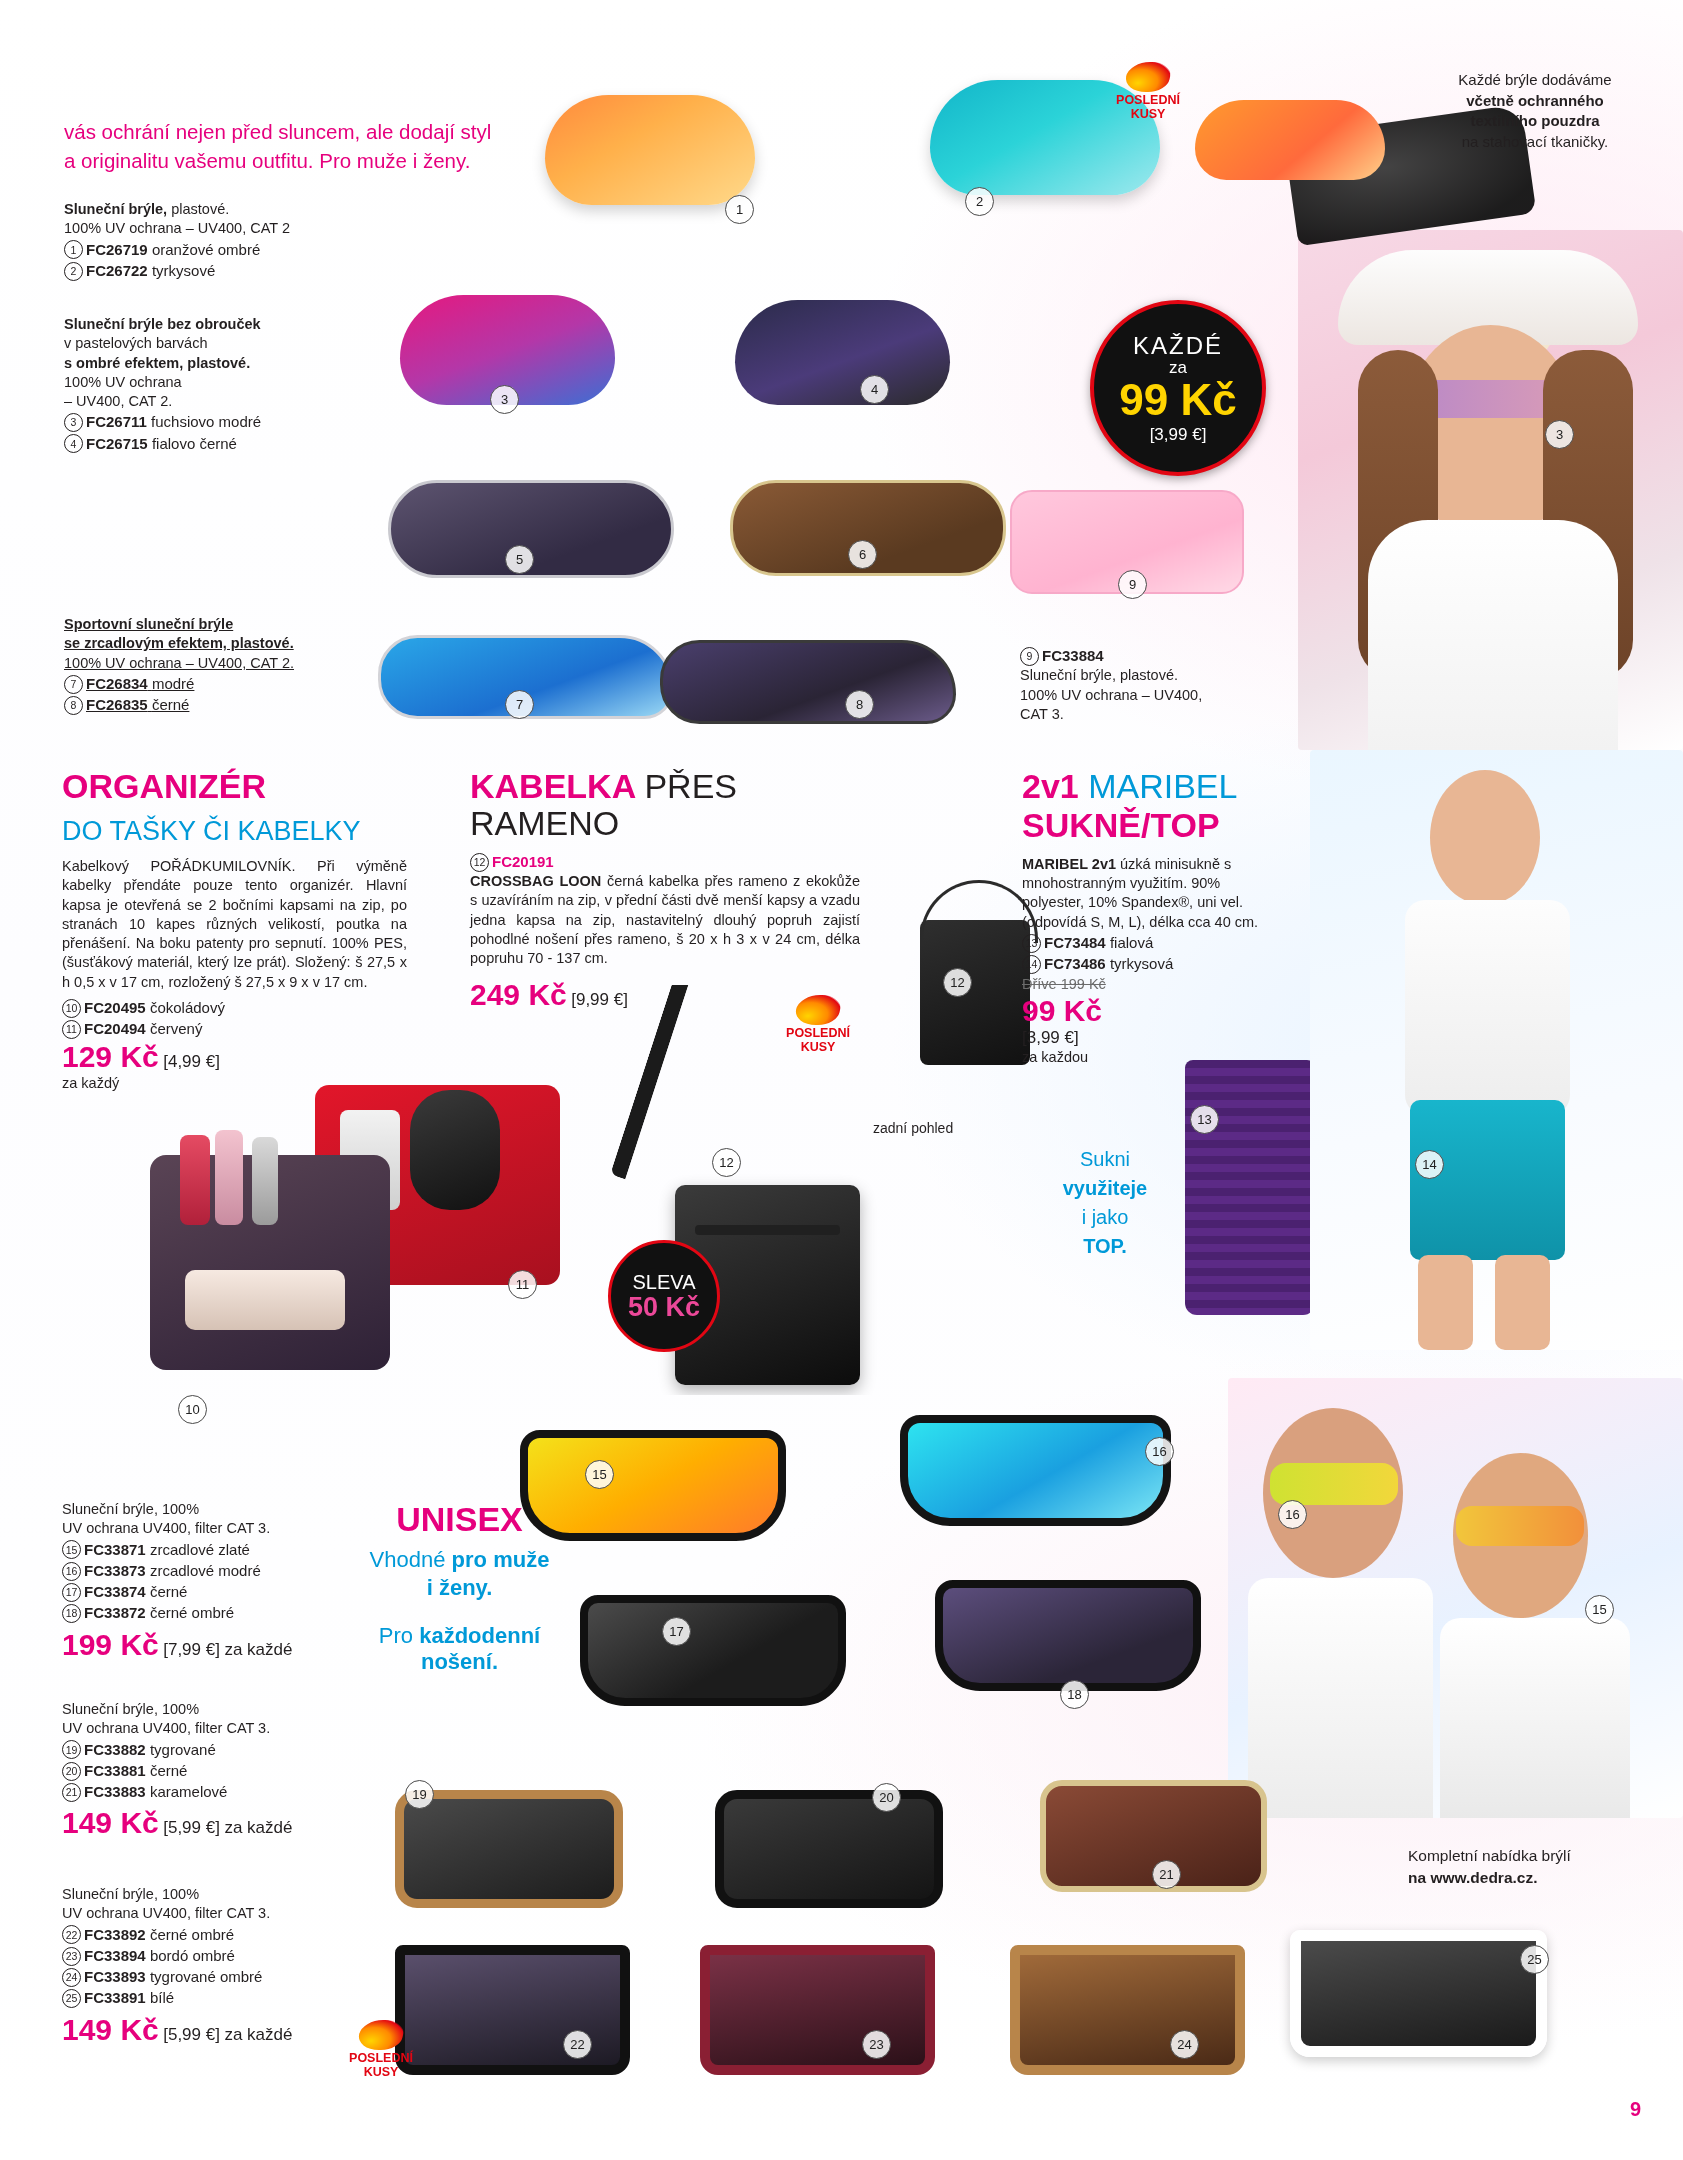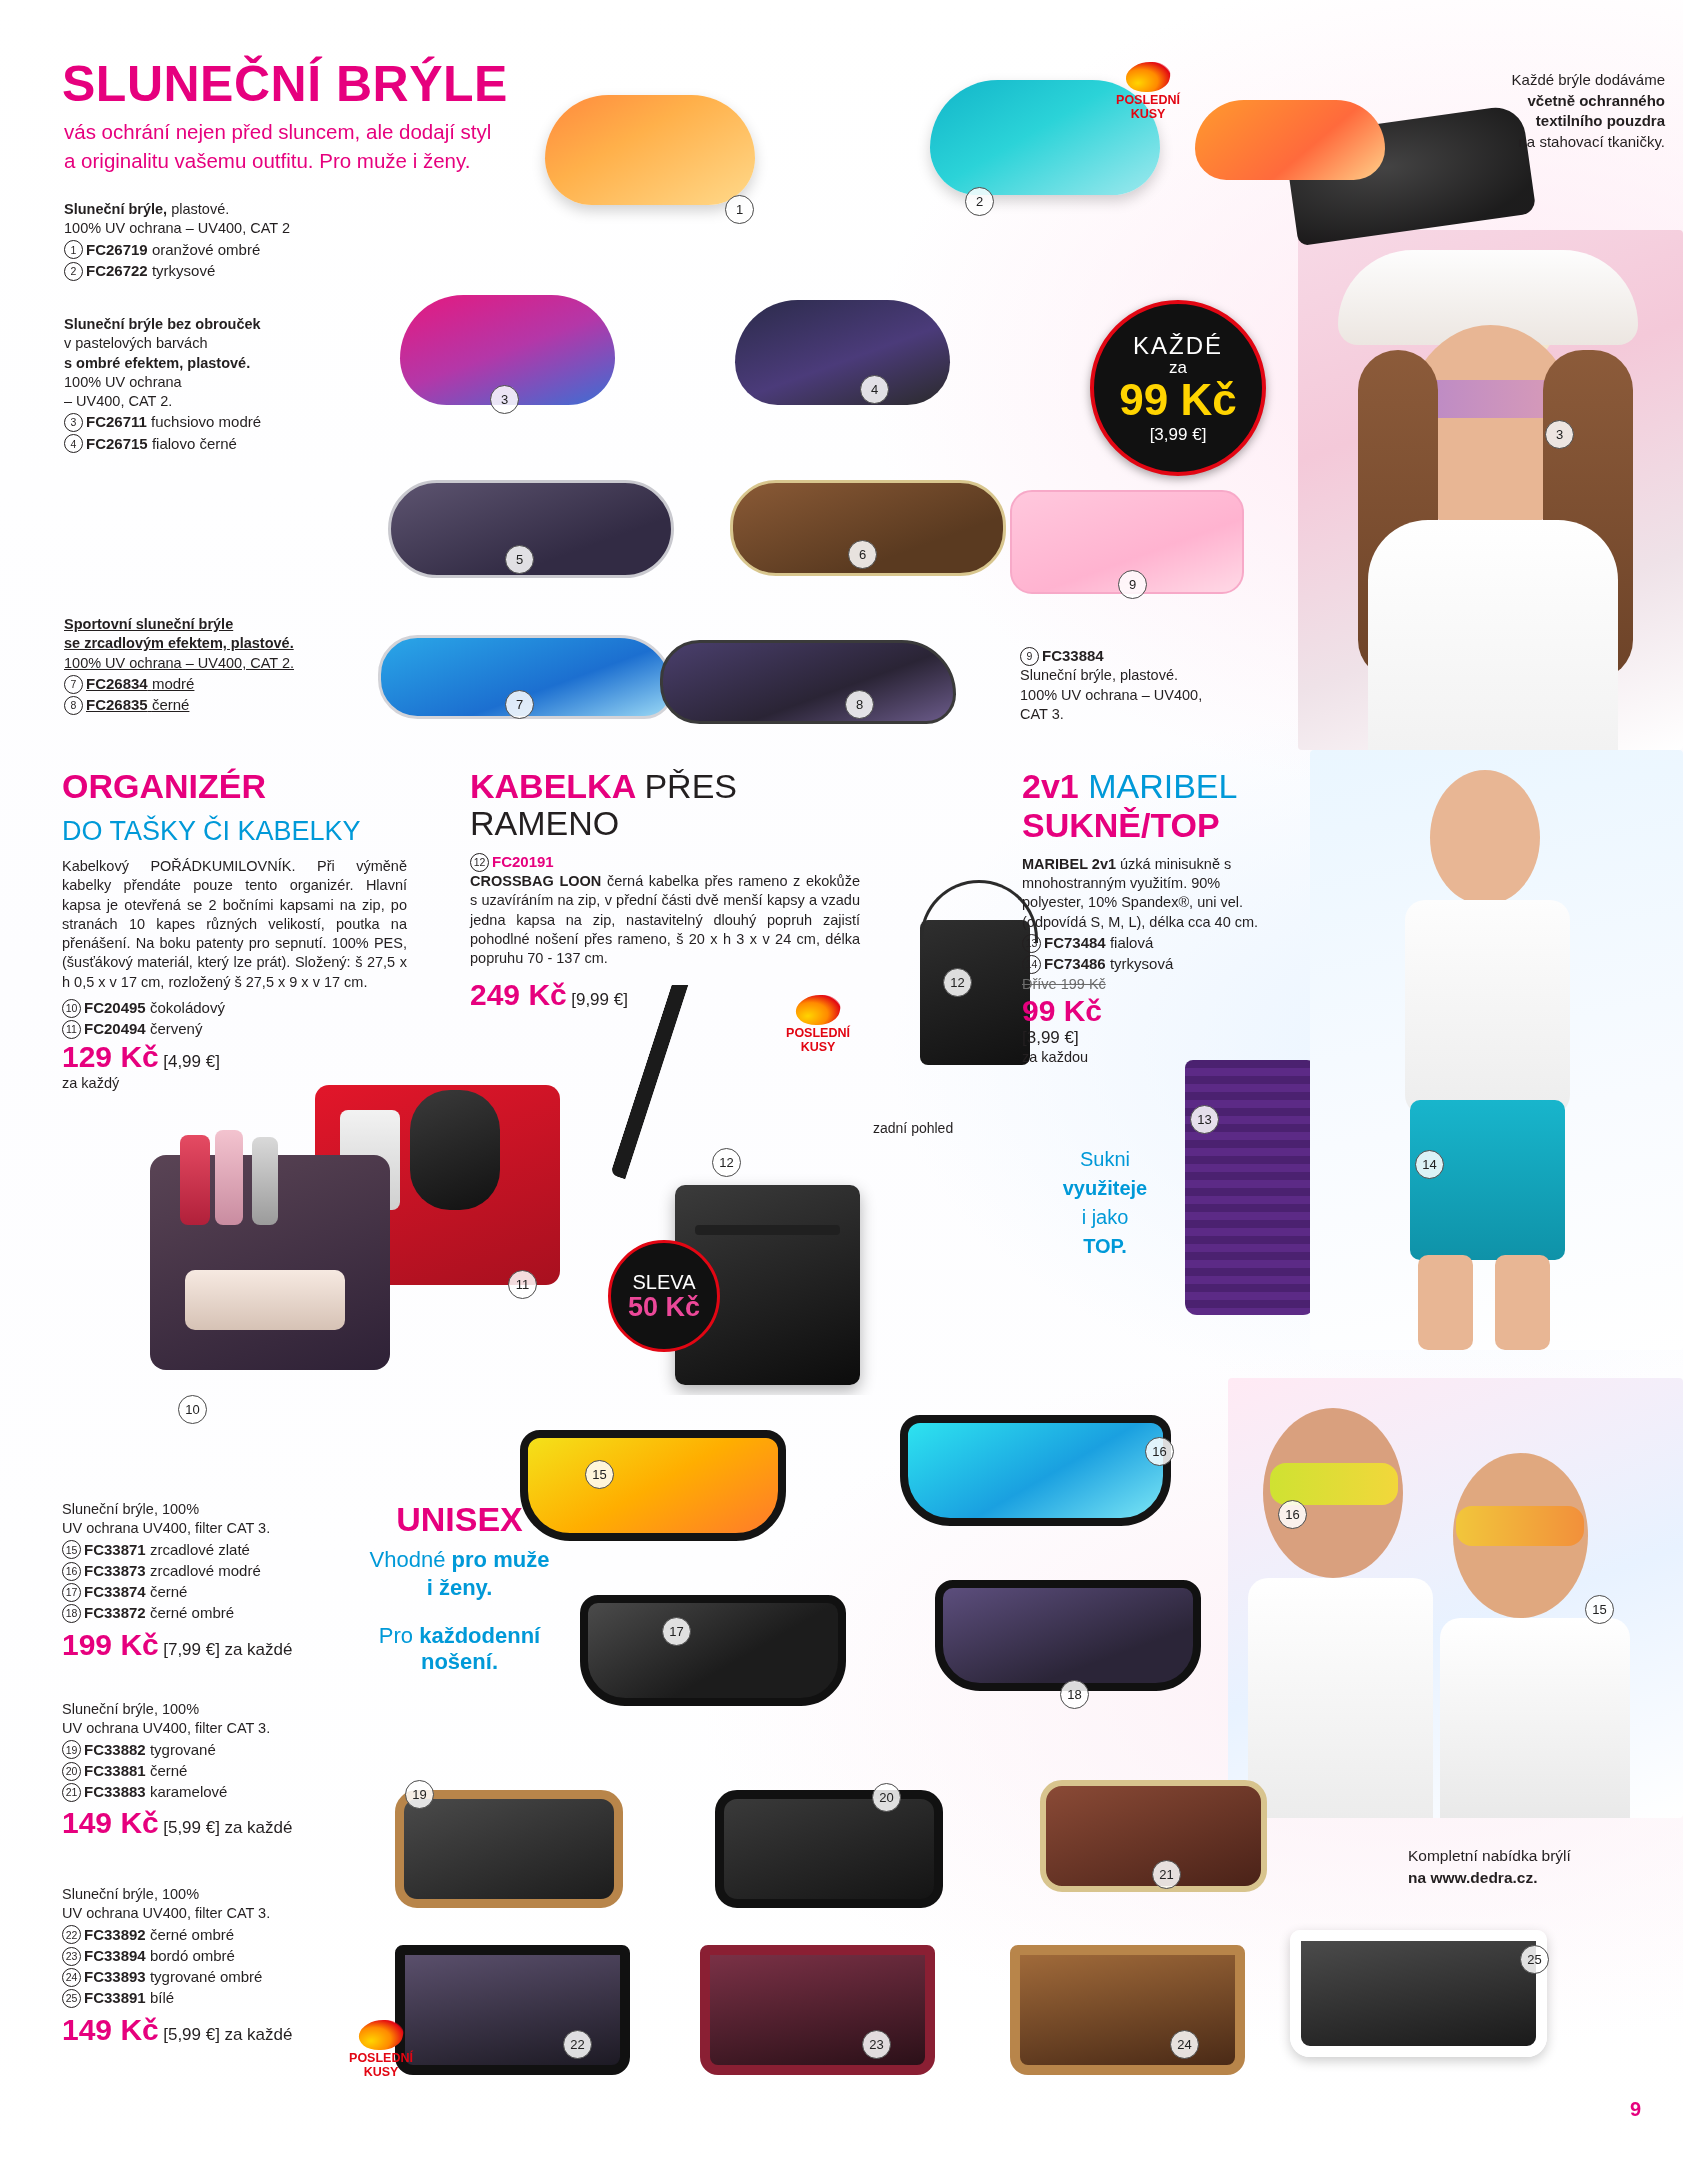--- a/index.html
+++ b/index.html
@@ -173,33 +173,30 @@
       background:linear-gradient(160deg,#2aa7e8 0%, #1c6fd0 60%, #9bd9f5 100%); border:3px solid #d3d3d8;"></div>
   </div>
   <div class="circle-mark" style="left:505px; top:690px;">7</div>
 
   <div class="glass" style="left:660px; top:640px;">
     <div style="width:290px;height:78px;border-radius:40px 55px 30px 40px;
       background:linear-gradient(160deg,#4a3f6d 0%, #2a2435 60%, #6b5b8a 100%); border:3px solid #3a3a3a;"></div>
   </div>
   <div class="circle-mark" style="left:845px; top:690px;">8</div>
 
-  <div class="abs" style="left:62px; top:55px;">
-    <div class="h1-main">SLUNEČNÍ BRÝLE</div>
-  </div>
   <div class="abs" style="left:64px; top:118px; width:480px;">
     <div class="sub-line">
       <span>vás ochrání nejen před sluncem, ale dodají styl</span>
     </div>
     <div class="sub-line">
       <span>a originalitu vašemu outfitu. Pro muže i ženy.</span>
     </div>
   </div>
 
-  <div class="abs" style="left:1405px; top:70px; width:260px; text-align:right; font-size:15px; line-height:1.38;">
+  <div class="abs" style="left:1405px; top:70px; width:260px; text-align:center; font-size:15px; line-height:1.38;">
     <div>Každé brýle dodáváme</div>
     <div class="b">včetně ochranného</div>
     <div class="b">textilního pouzdra</div>
     <div>na stahovací tkaničky.</div>
   </div>
 
   <div class="abs" style="left:64px; top:200px; width:300px;">
     <div class="sm">
       <span class="b">Sluneční brýle,</span><span> plastové.</span>
     </div>

